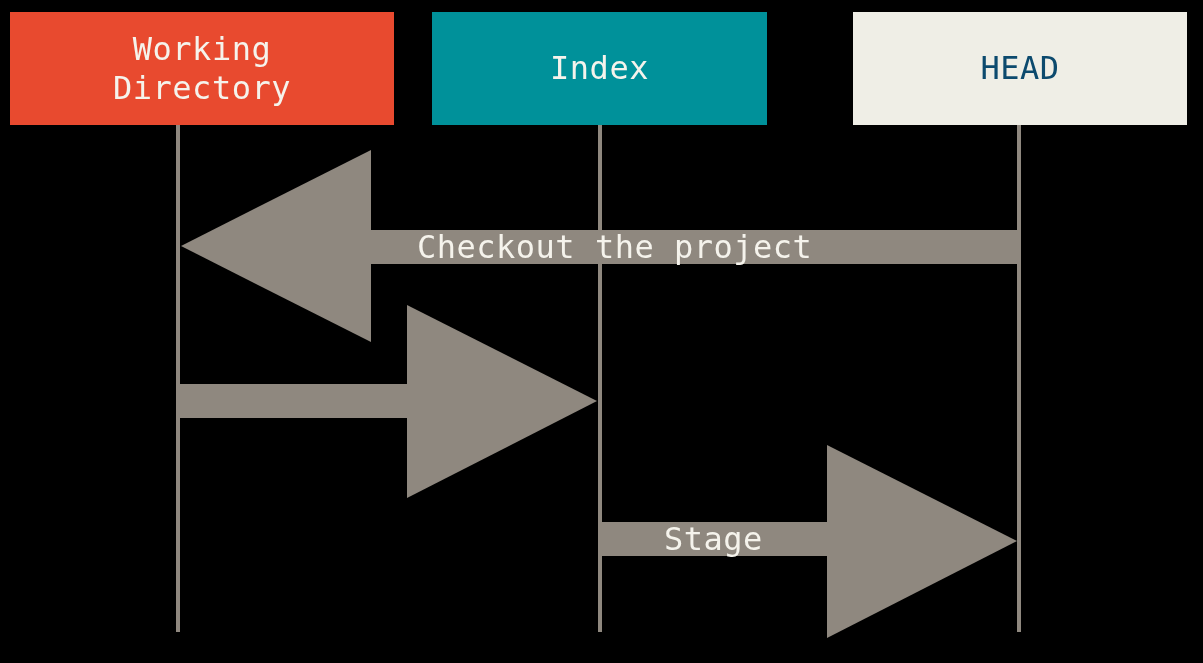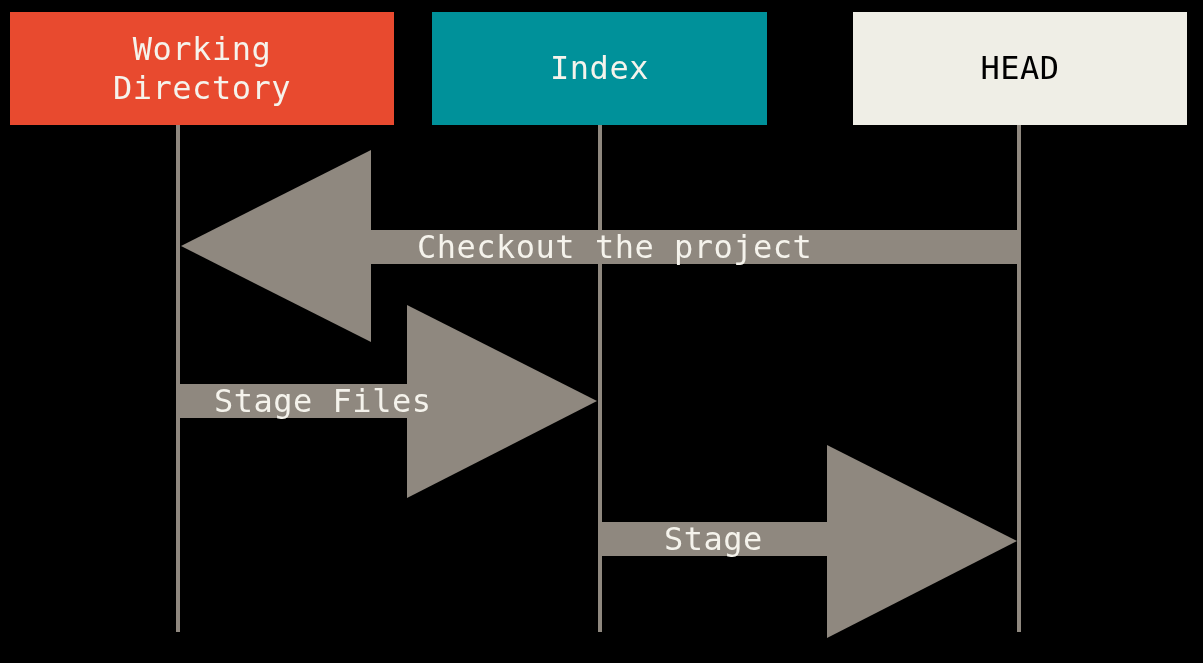--- a/index.html
+++ b/index.html
@@ -44,21 +44,21 @@
   .box-index {
     left: 432px;
     width: 335px;
     background: #00919a;
     color: #f5f3ec;
   }
   .box-head {
     left: 853px;
     width: 334px;
     background: #efeee6;
-    color: #000000;
+    color: #0c4a6e;
   }
 
   
   .vline {
     position: absolute;
     top: 125px;
     height: 507px;
     width: 4px;
     background: #8f887f;
   }
@@ -130,19 +130,18 @@
   <div class="vline vline-wd"></div>
   <div class="vline vline-index"></div>
   <div class="vline vline-head"></div>
 
   <div class="shaft checkout-shaft"></div>
   <div class="head head-left checkout-head"></div>
   <span class="arrow-label checkout-label">Checkout the project</span>
 
   <div class="shaft stage-shaft"></div>
   <div class="head head-right stage-head"></div>
-  <span class="arrow-label stage-label">Stage Files</span>
 
   <div class="shaft commit-shaft"></div>
   <div class="head head-right commit-head"></div>
   <span class="arrow-label commit-label">Stage</span>
 
 </div>
 
 </body></html>

